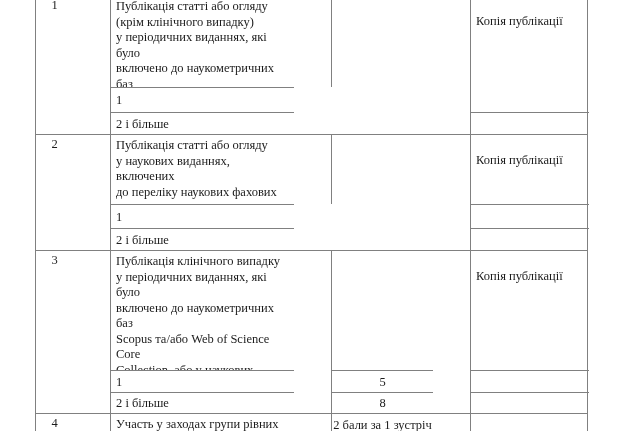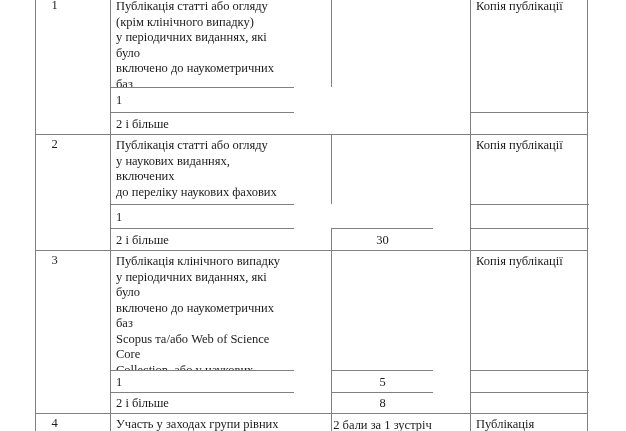--- a/index.html
+++ b/index.html
@@ -46,21 +46,21 @@
   .subrow-cell {
     display: flex;
     align-items: center;
     line-height: 14px;
   }
   .sub-label { grid-column: 2; padding-left: 5px; }
   .sub-pts   { grid-column: 3; justify-content: center; }
   .pts-blank { grid-column: 3; }
   .doc {
     grid-column: 4;
-    padding: 3px 5px 0 5px;
+    padding: 18px 5px 0 5px;
     line-height: 15.5px;
   }
   .cut .txt { margin-top: -4px; display: block; }
 
   
   .b1 { grid-template-rows: 87px 25px 22px; }
   .b2 { grid-template-rows: 69px 24px 22px; }
   .b3 { grid-template-rows: 119px 22px 21px; }
   .b4 { grid-template-rows: 20px; }
 
@@ -106,23 +106,20 @@
 України:</span></div>
       <div class="cell pts-blank bl row1"></div>
       <div class="cell doc bl row1"><span>Копія публікації</span></div>
       <div class="cell subrow-cell sub-label bl bt row2">
           <span>1</span>
         </div>
       <div class="cell bl bt row2" style="grid-column:4"></div>
       <div class="cell subrow-cell sub-label bl bt row3">
           <span>2 і більше</span>
         </div>
-      <div class="cell subrow-cell sub-pts bl bt row3">
-          <span>30</span>
-        </div>
       <div class="cell bl bt row3" style="grid-column:4"></div>
     </div>
 
     <div class="block b3">
       <div class="cell num" style="grid-row:1/4"><span>3</span></div>
       <div class="cell desc bl row1"><span>Публікація клінічного випадку
 у періодичних виданнях, які було
 включено до наукометричних баз
 Scopus та/або Web of Science Core
 Collection, або у наукових виданнях,

